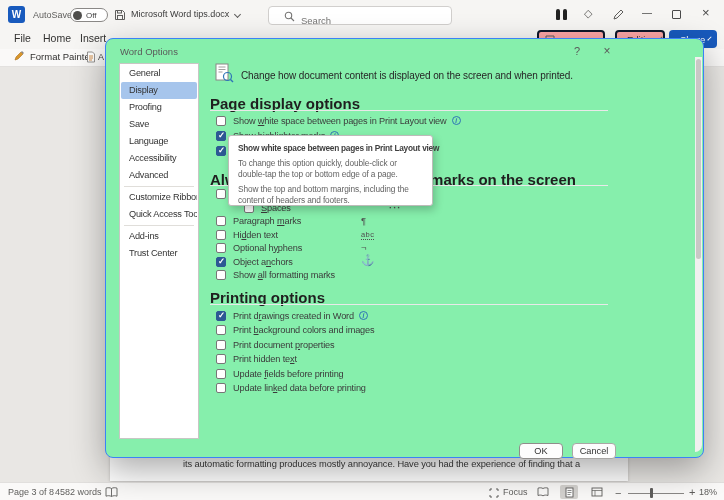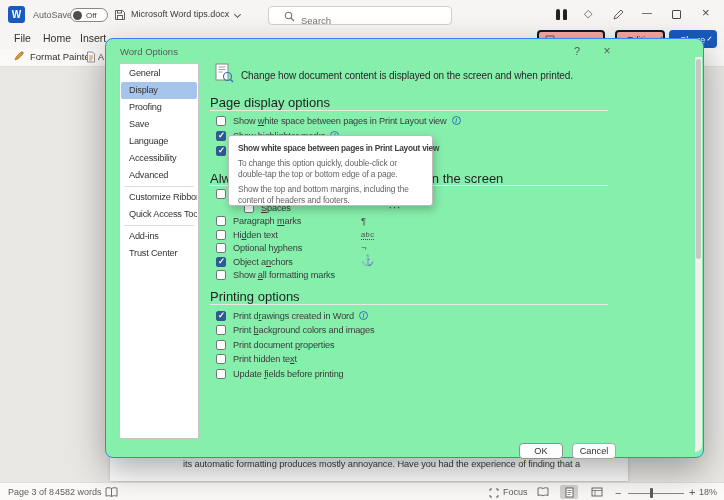--- a/index.html
+++ b/index.html
@@ -60,21 +60,21 @@
           border:1px solid #3b82f6;border-radius:8px;box-shadow:0 12px 34px rgba(0,0,0,.33);z-index:30;}
   .dtitle{position:absolute;left:14px;top:7px;font-size:9.5px;color:#5a5a5a;}
   .dctl{position:absolute;top:4px;width:22px;height:16px;text-align:center;font-size:11px;color:#5a5a5a;line-height:16px;}
   .side{position:absolute;left:13px;top:24px;width:80px;height:376px;border:1px solid #c8c6c4;
         background:#fff;padding-top:1px;}
   .it{height:17px;line-height:17px;padding-left:8px;font-size:9.2px;letter-spacing:-0.2px;color:#333;
       margin:0 1px;border-radius:2px;white-space:nowrap;overflow:hidden;}
   .it.sel{background:#a6c5ec;}
   .ssep{height:1px;background:#e0deda;margin:2px 4px;}
   .introtext{position:absolute;left:135px;top:31px;font-size:10px;letter-spacing:-0.1px;color:#262626;white-space:nowrap;}
-  .sect{position:absolute;left:104px;font-weight:normal;font-size:13px;color:#1f1f1f;white-space:nowrap;}
+  .sect{position:absolute;left:104px;font-weight:bold;font-size:15px;color:#1f1f1f;white-space:nowrap;}
   .rule{position:absolute;left:104px;width:398px;height:1px;background:#e9e9e9;}
   .rows{position:absolute;left:110px;width:395px;}
   .row{position:absolute;left:0;height:13px;display:flex;align-items:center;white-space:nowrap;}
   .cb{width:10px;height:10px;border:1px solid #767676;border-radius:2px;background:#fff;
       flex:0 0 auto;margin-right:7px;position:relative;}
   .cb.on{background:#2d5994;border-color:#2d5994;}
   .cb.on::after{content:"✓";position:absolute;left:1px;top:-1.5px;font-size:8.5px;color:#fff;font-weight:bold;}
   .lbl{font-size:9.2px;letter-spacing:-0.15px;color:#3b3b3b;}
   .info{display:inline-block;width:9px;height:9px;border:1px solid #2e75b6;border-radius:50%;
         color:#2e75b6;font-size:6.5px;line-height:8px;text-align:center;margin-left:5px;flex:0 0 auto;}
@@ -336,20 +336,24 @@
         <span class="lbl">Print document <u>p</u>roperties</span>
       </div>
       <div class="row" style="top:43px;">
         <span class="cb"></span>
         <span class="lbl">Print hidden te<u>x</u>t</span>
       </div>
       <div class="row" style="top:58px;">
         <span class="cb"></span>
         <span class="lbl">Update <u>f</u>ields before printing</span>
       </div>
+      <div class="row" style="top:72px;">
+        <span class="cb"></span>
+        <span class="lbl">Update lin<u>k</u>ed data before printing</span>
+      </div>
     </div>
 
     <div class="dscroll">
       <div class="dthumb"></div>
     </div>
 
     <div class="btn" style="left:413px;width:44px;border-color:#8f8d8b;">OK</div>
     <div class="btn" style="left:466px;width:44px;">Cancel</div>
   </div>
 

